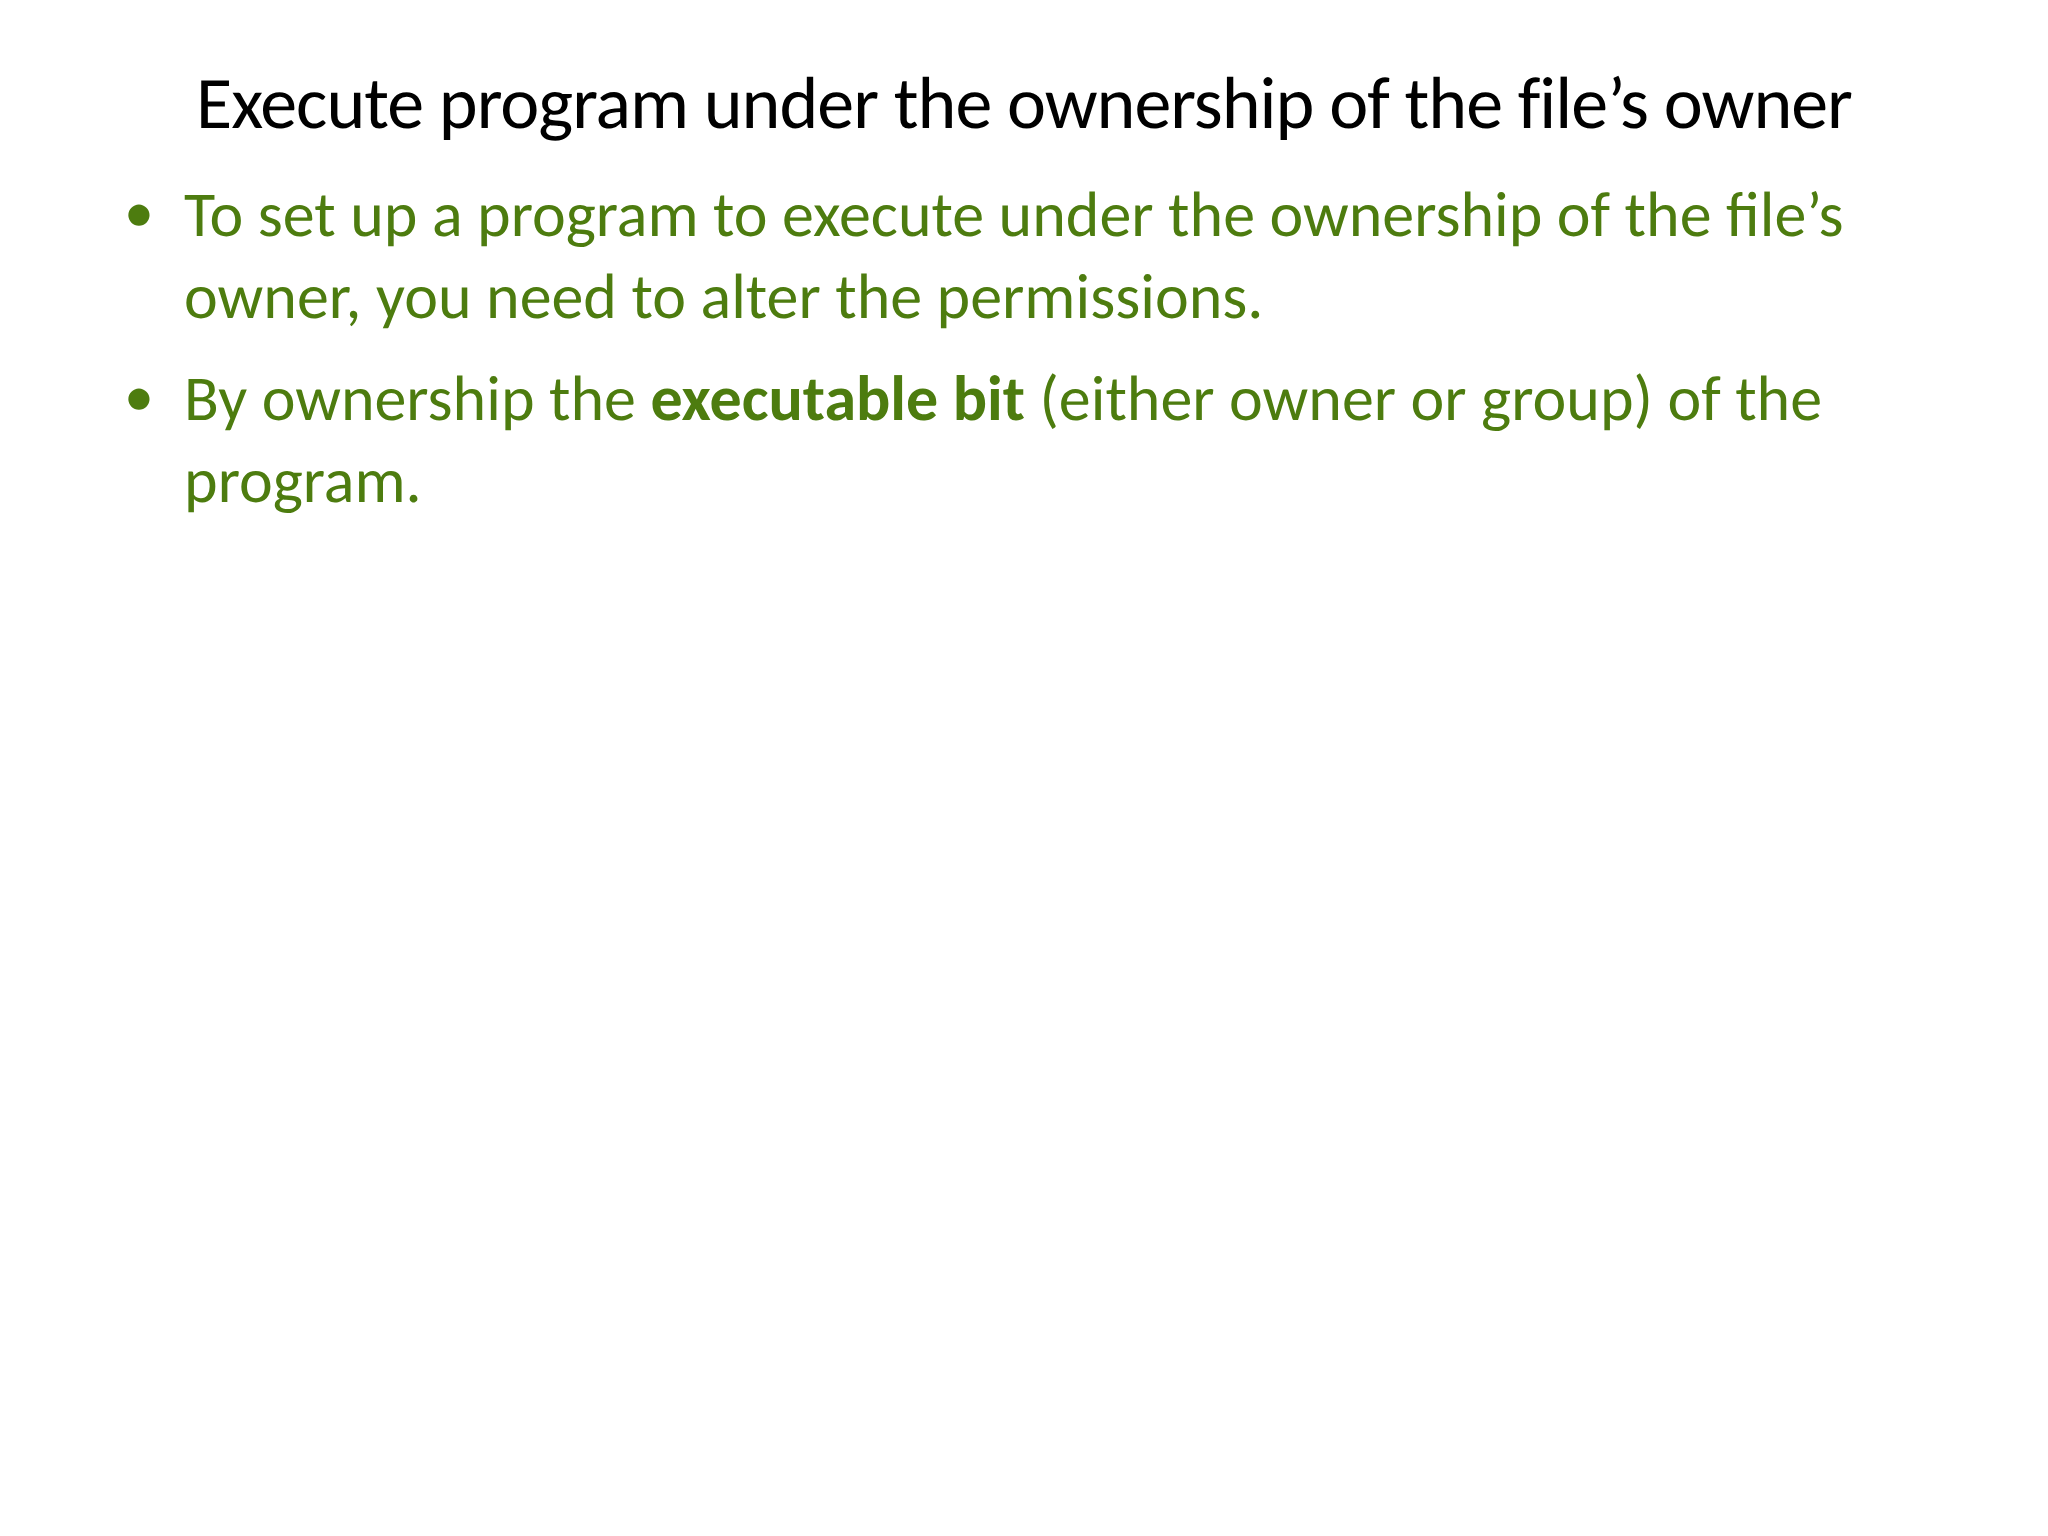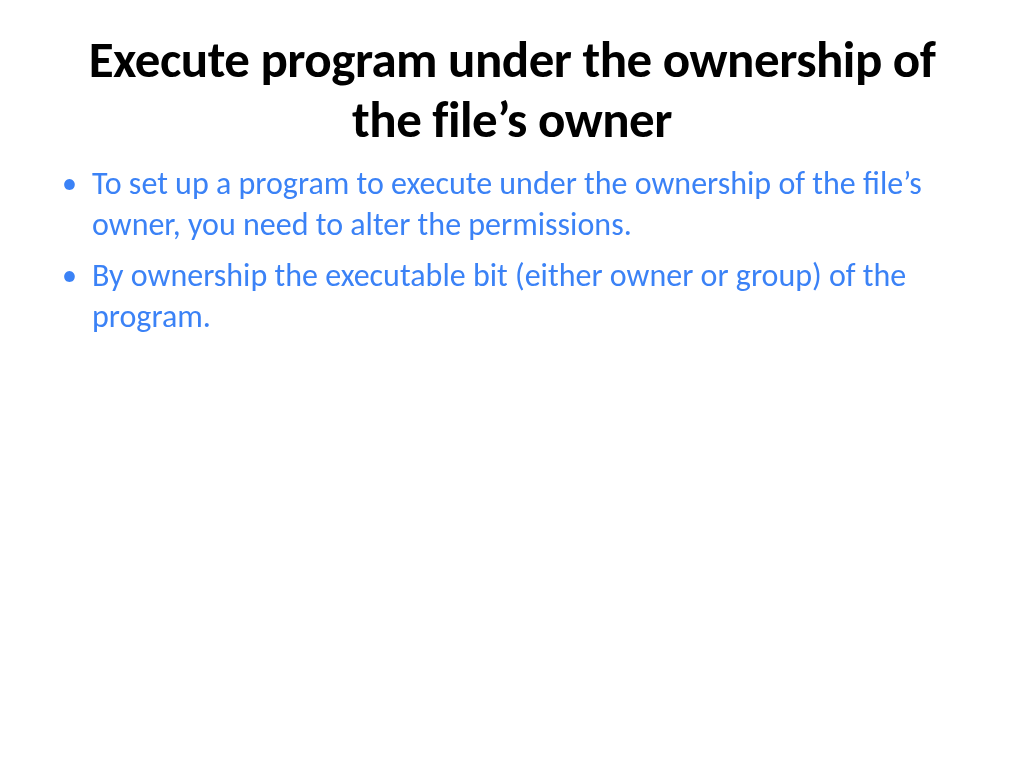--- a/index.html
+++ b/index.html
@@ -10,48 +10,48 @@
     body {
       width: 1024px;
       height: 768px;
       background: #ffffff;
       font-family: Calibri, "Segoe UI", Arial, sans-serif;
       color: #000000;
       padding: 30px 50px 30px 50px;
       overflow: hidden;
     }
     .slide-title {
-      font-size: 51px;
-      font-weight: 700;
+      font-size: 37px;
+      font-weight: 400;
       text-align: center;
       line-height: 1.18;
       margin-bottom: 14px;
       letter-spacing: -0.5px;
     }
     .bullet-list {
       list-style: none;
       padding-left: 0;
     }
     .bullet-item {
       font-size: 32px;
       line-height: 1.28;
       margin-bottom: 10px;
       padding-left: 42px;
       position: relative;
-      color: #3b82f6;
+      color: #4d7c0f;
     }
     .bullet-item::before {
       content: "•";
       position: absolute;
       left: 12px;
       top: 0;
       font-size: 30px;
     }
     .bold {
-      font-weight: 400;
+      font-weight: 700;
     }
   </style>
 </head>
 <body>
 
 <h1 class="slide-title">Execute program under the ownership of the file’s owner</h1>
 
 <ul class="bullet-list">
   <li class="bullet-item">
     <span>To set up a program to execute under the ownership of the file’s owner, you need to alter the permissions.</span><span class="bold"></span><span></span>

